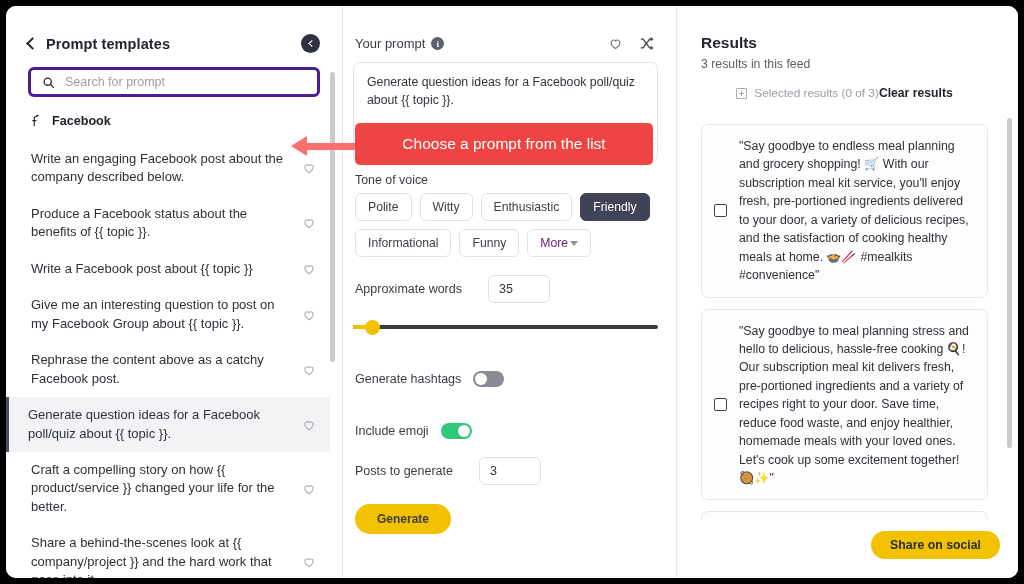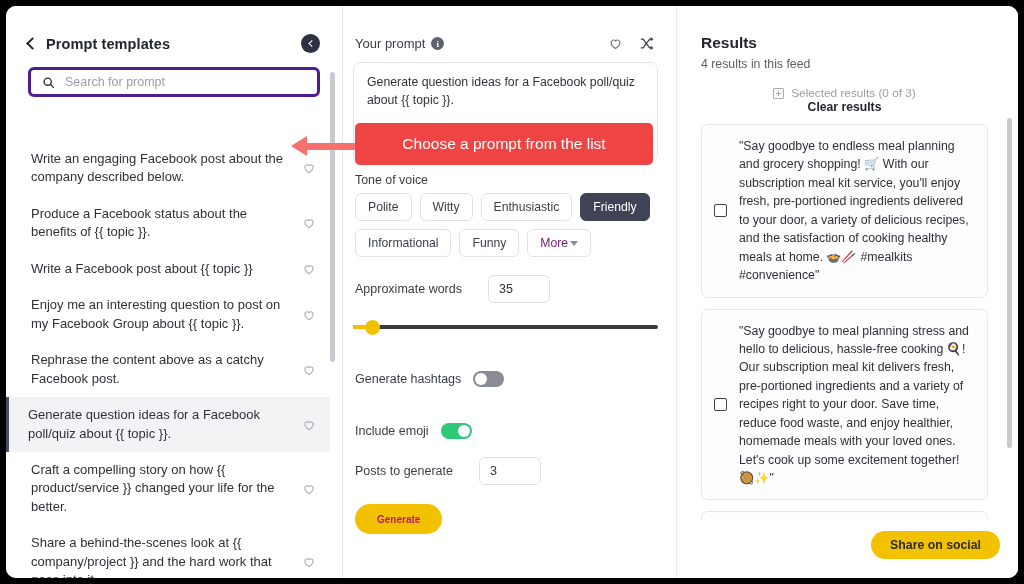--- a/index.html
+++ b/index.html
@@ -189,25 +189,25 @@
   .toggle.on { background: #2fc878; }
   .toggle i {
     position: absolute; top: 2px; left: 2px;
     width: 12px; height: 12px; border-radius: 50%; background: #fff;
     display: block;
   }
   .toggle.on i { left: 17px; }
 
   .generate-btn {
     margin-top: 19px; margin-left: 2px;
-    background: #f2c200; color: #be185d;
+    background: #f2c200; color: #404040;
     border: 0; border-radius: 17px;
     height: 30px; padding: 0 22px;
     font-family: "Liberation Sans", sans-serif;
-    font-size: 10px; font-weight: bold;
+    font-size: 12px; font-weight: bold;
     cursor: pointer;
   }
 
   
   .callout {
     position: absolute;
     left: 12px; top: 117px;
     width: 298px; height: 42px;
     background: #ef4444; border-radius: 5px;
     display: flex; align-items: center; justify-content: center;
@@ -232,22 +232,22 @@
   
   .right-panel {
     flex: 1; height: 100%;
     position: relative;
     padding: 28px 16px 0 24px;
     background: #fff;
   }
   .rp-title { font-size: 15.5px; font-weight: bold; color: #23252e; }
   .rp-sub { font-size: 12.3px; color: #5b5e68; margin-top: 5px; }
   .rp-bar {
-    display: flex; align-items: center; justify-content: space-between;
-    margin-top: 15px; padding-right: 14px; flex-direction: column;
+    display: flex; align-items: center; justify-content: center;
+    margin-top: 15px; padding-right: 14px;
   }
   .sel-results { display: flex; align-items: center; gap: 7px; font-size: 11.8px; color: #9a9da6; }
   .plus-sq {
     width: 11px; height: 11px; border: 1px solid #a8abb3;
     position: relative; border-radius: 1px; flex: 0 0 11px;
   }
   .plus-sq:before, .plus-sq:after {
     content: ""; position: absolute; background: #a8abb3;
   }
   .plus-sq:before { left: 2px; right: 2px; top: 4px; height: 1px; }
@@ -311,20 +311,28 @@
     <div class="search-wrap">
       <div class="search-box">
         <svg class="mag" viewBox="0 0 24 24" fill="none" stroke="#2f3138" stroke-width="2.6">
           <circle cx="10.5" cy="10.5" r="6.6"></circle>
           <line x1="15.4" y1="15.4" x2="21" y2="21" stroke-linecap="round"></line>
         </svg>
         <input type="text" placeholder="Search for prompt" style="">
       </div>
     </div>
 
+    <div class="cat-row">
+      <svg width="15" height="15" viewBox="0 0 24 24" fill="none" stroke="#23252e" stroke-width="1.8">
+        <path d="M15 5.5h-2.2A2.8 2.8 0 0 0 10 8.3V21"></path>
+        <path d="M7 12.2h6.4"></path>
+        <path d="M13 5.5c1.2-1.4 2.6-2 3.6-1.2"></path>
+      </svg>
+      <span class="cat-label">Facebook</span>
+    </div>
 
     <div class="prompt-list" id="prompt-list">
         <div class="prompt-item">
           <div class="prompt-text">Write an engaging Facebook post about the company described below.</div>
           <svg class="heart" viewBox="0 0 24 24" fill="none" stroke="#9c9fa8" stroke-width="1.9">
             <path d="M12 20s-7-4.6-7-9.3A3.9 3.9 0 0 1 12 8a3.9 3.9 0 0 1 7 2.7C19 15.4 12 20 12 20z"></path>
           </svg>
         </div>
         <div class="prompt-item">
           <div class="prompt-text">Produce a Facebook status about the benefits of {{ topic }}.</div>
@@ -332,21 +340,21 @@
             <path d="M12 20s-7-4.6-7-9.3A3.9 3.9 0 0 1 12 8a3.9 3.9 0 0 1 7 2.7C19 15.4 12 20 12 20z"></path>
           </svg>
         </div>
         <div class="prompt-item">
           <div class="prompt-text">Write a Facebook post about {{ topic }}</div>
           <svg class="heart" viewBox="0 0 24 24" fill="none" stroke="#9c9fa8" stroke-width="1.9">
             <path d="M12 20s-7-4.6-7-9.3A3.9 3.9 0 0 1 12 8a3.9 3.9 0 0 1 7 2.7C19 15.4 12 20 12 20z"></path>
           </svg>
         </div>
         <div class="prompt-item">
-          <div class="prompt-text">Enjoy me an interesting question to post on my Facebook Group about {{ topic }}.</div>
+          <div class="prompt-text">Give me an interesting question to post on my Facebook Group about {{ topic }}.</div>
           <svg class="heart" viewBox="0 0 24 24" fill="none" stroke="#9c9fa8" stroke-width="1.9">
             <path d="M12 20s-7-4.6-7-9.3A3.9 3.9 0 0 1 12 8a3.9 3.9 0 0 1 7 2.7C19 15.4 12 20 12 20z"></path>
           </svg>
         </div>
         <div class="prompt-item">
           <div class="prompt-text">Rephrase the content above as a catchy Facebook post.</div>
           <svg class="heart" viewBox="0 0 24 24" fill="none" stroke="#9c9fa8" stroke-width="1.9">
             <path d="M12 20s-7-4.6-7-9.3A3.9 3.9 0 0 1 12 8a3.9 3.9 0 0 1 7 2.7C19 15.4 12 20 12 20z"></path>
           </svg>
         </div>
@@ -444,21 +452,21 @@
 
     <button class="generate-btn">Generate</button>
 
     <div class="arrow-head"></div>
     <div class="arrow-shaft"></div>
     <div class="callout">Choose a prompt from the list</div>
   </div>
 
   <div class="right-panel">
     <div class="rp-title">Results</div>
-    <div class="rp-sub">4 results in this feed</div>
+    <div class="rp-sub">3 results in this feed</div>
 
     <div class="rp-bar">
       <div class="sel-results">
         <span class="plus-sq"></span>
         <span>Selected results (0 of 3)</span>
       </div>
       <div class="clear-results">Clear results</div>
     </div>
 
     <div class="results-feed" id="results-feed">

